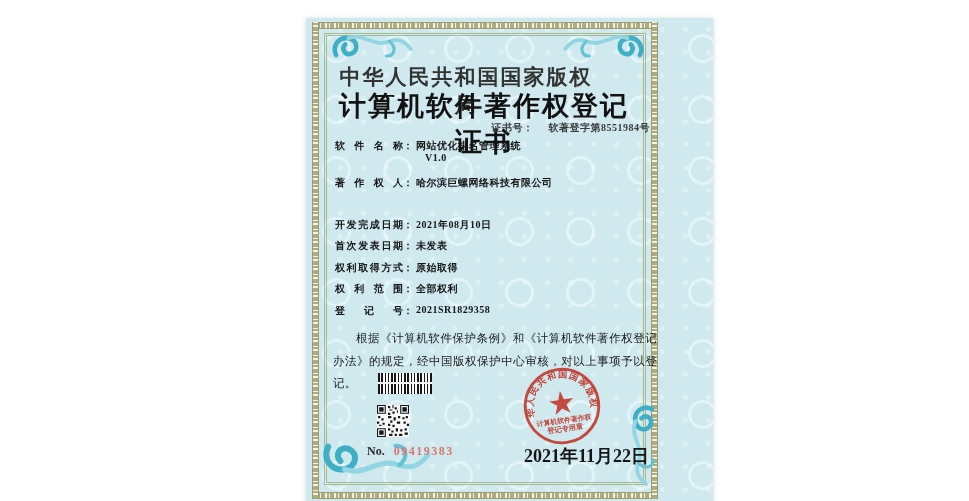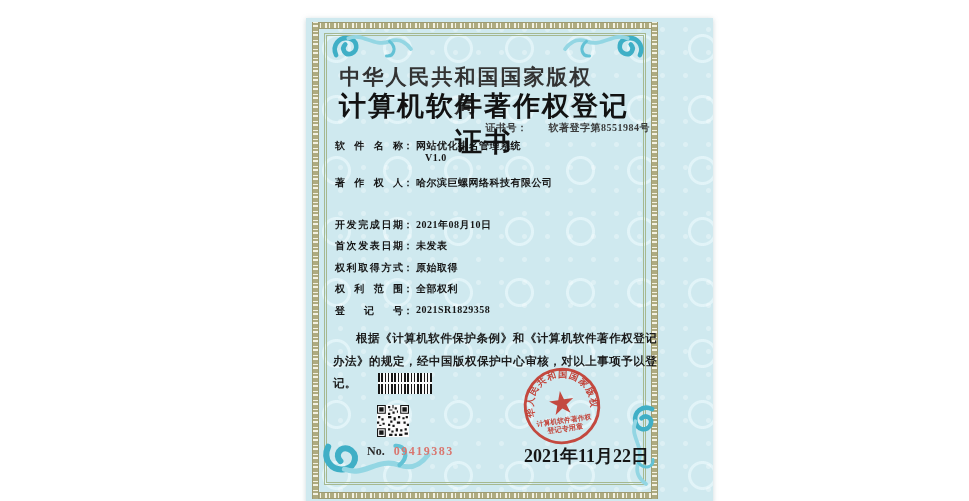--- a/index.html
+++ b/index.html
@@ -22,21 +22,21 @@
   .title1{position:absolute;left:30px;top:45px;width:260px;text-align:center;
         font-size:21px;font-weight:700;letter-spacing:2px;color:#333;}
   .title2{position:absolute;left:0px;top:70px;width:300px;text-align:center;
         font-size:27px;font-weight:700;letter-spacing:2px;color:#121212;padding-left:28px;}
   .certno{position:absolute;left:120px;top:103px;width:224px;text-align:right;
         font-size:10px;font-weight:600;color:#3a3a3a;letter-spacing:0.5px;}
   .frow{position:absolute;left:29px;white-space:nowrap;font-size:10px;font-weight:700;color:#151515;}
   .flabel{display:inline-block;width:68px;text-align:justify;text-align-last:justify;vertical-align:top;}
   .fcolon{display:inline-block;vertical-align:top;}
   .fvalue{display:inline-block;margin-left:3px;vertical-align:top;letter-spacing:0.5px;}
-  .statement{position:absolute;left:27px;top:309px;width:324px;font-size:11.5px;font-weight:700;
+  .statement{position:absolute;left:27px;top:309px;width:324px;font-size:11.5px;font-weight:400;
         color:#1a1a1a;line-height:22.5px;text-indent:23px;text-align:justify;letter-spacing:0.2px;}
   .barcode{position:absolute;left:72px;top:355px;width:54px;height:21px;
         background-image:
           linear-gradient(rgba(0,0,0,0) 0 9px, #fbfbfb 9px 11px, rgba(0,0,0,0) 11px),
           repeating-linear-gradient(90deg,#161616 0 2px,#fafafa 2px 3px,#161616 3px 5px,#fafafa 5px 7px,#161616 7px 8px,#fafafa 8px 10px,#161616 10px 11px,#fafafa 11px 13px);}
   .qr{position:absolute;left:71px;top:387px;width:32px;height:32px;}
   .serial{position:absolute;left:61px;top:426px;font-size:12px;white-space:nowrap;}
   .serial .pfx{color:#2b2b2b;font-weight:600;}
   .serial .num{color:#d9766f;font-weight:600;letter-spacing:1.5px;margin-left:6px;}
   .seal{position:absolute;left:216px;top:348px;width:80px;height:80px;transform:rotate(-8deg);}
@@ -76,21 +76,21 @@
         <use href="#flourish"></use>
       </svg>
     <svg class="fl" style="left:295px;top:400px;transform:rotate(90deg) scaleY(-1)" width="84" height="54" viewBox="0 0 110 36">
         <use href="#flourish"></use>
       </svg>
 
     <div class="title1">中华人民共和国国家版权局</div>
     <div class="title2">计算机软件著作权登记证书</div>
     <div class="certno">
       <span>证书号：</span>
-      <span style="margin-left:18px">软著登字第8551984号</span>
+      <span style="margin-left:12px">软著登字第8551984号</span>
     </div>
 
     <div class="frow" style="top:121px">
       <span class="flabel">软件名称</span><span class="fcolon">：</span><span class="fvalue">网站优化排名管理系统</span>
     </div>
     <div class="frow" style="top:134px;left:112px">
       <span class="fvalue" style="margin-left:7px">V1.0</span>
     </div>
     <div class="frow" style="top:158px">
       <span class="flabel">著作权人</span><span class="fcolon">：</span><span class="fvalue">哈尔滨巨螺网络科技有限公司</span>

